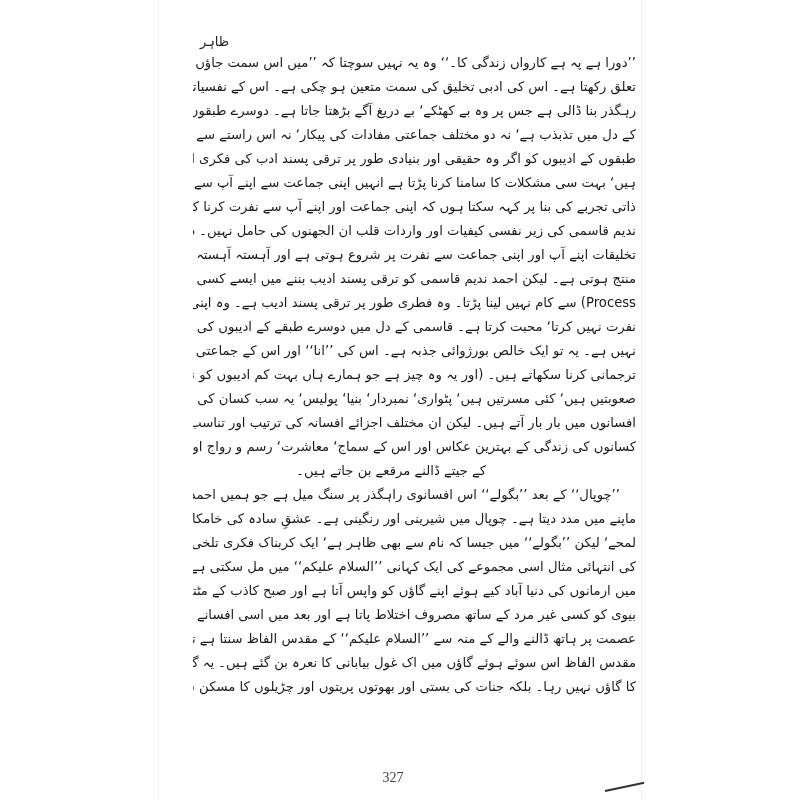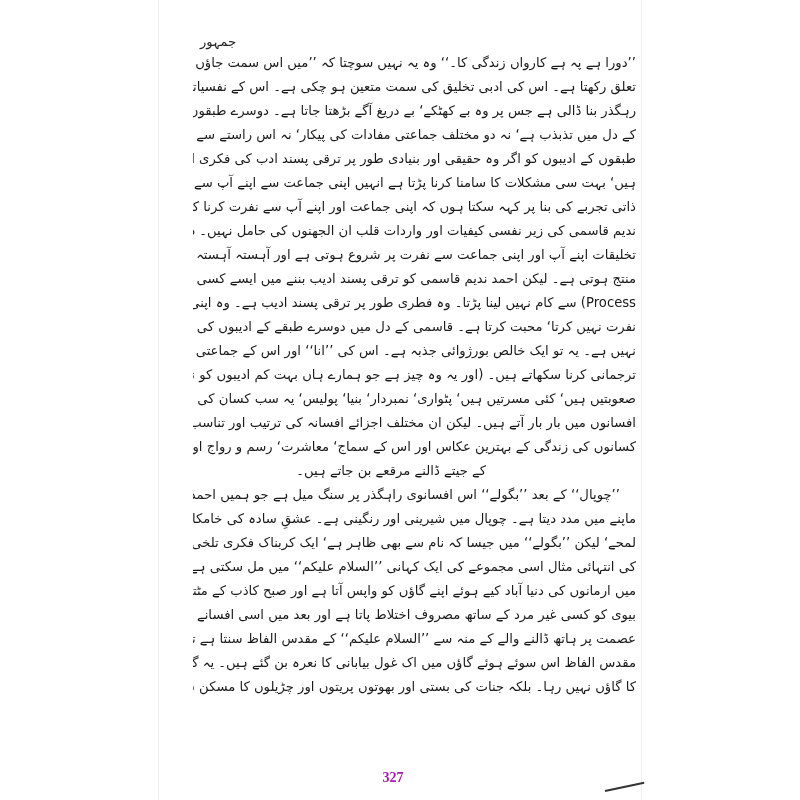--- a/index.html
+++ b/index.html
@@ -62,41 +62,41 @@
     .line.indent {
       padding-right: 16px;
     }
     .page-number {
       position: absolute;
       left: 373px;
       top: 770px;
       width: 40px;
       text-align: center;
       font-family: "Liberation Serif", serif;
-      font-weight: bold;
+      font-weight: normal;
       font-size: 14px;
-      color: #a21caf;
+      color: #404040;
     }
     .corner-mark {
       position: absolute;
       left: 605px;
       top: 790px;
       width: 40px;
       height: 2px;
       background: #333;
       transform: rotate(-12deg);
       transform-origin: left center;
     }
   </style>
 </head>
 <body>
 
 <div class="page"></div>
 
-<div class="running-header">جمہور</div>
+<div class="running-header">ظاہر</div>
 
 <div class="body-text">
   <div class="para">
     <span class="line">’’دورا ہے پہ ہے کارواں زندگی کا۔‘‘ وہ یہ نہیں سوچتا کہ ’’میں اس سمت جاؤں کہ اس سمت جاؤں؟‘‘ وہ جمہور سے</span>
     <span class="line">تعلق رکھتا ہے۔ اس کی ادبی تخلیق کی سمت متعین ہو چکی ہے۔ اس کے نفسیاتی شعور نے اپنے افسانوں میں ایک فکری</span>
     <span class="line">رہگذر بنا ڈالی ہے جس پر وہ بے کھٹکے‘ بے دریغ آگے بڑھتا جاتا ہے۔ دوسرے طبقوں کے ادیبوں کی طرح نہ اس</span>
     <span class="line">کے دل میں تذبذب ہے‘ نہ دو مختلف جماعتی مفادات کی پیکار‘ نہ اس راستے سے پیچھے مڑ جانے کی تمنا۔ دوسرے</span>
     <span class="line">طبقوں کے ادیبوں کو اگر وہ حقیقی اور بنیادی طور پر ترقی پسند ادب کی فکری اساس کو قبول کر کے اس راہ پر چلنا چاہتے</span>
     <span class="line">ہیں‘ بہت سی مشکلات کا سامنا کرنا پڑتا ہے انہیں اپنی جماعت سے اپنے آپ سے نفرت کرنا پڑتی ہے۔ (اور یہ میں</span>
     <span class="line">ذاتی تجربے کی بنا پر کہہ سکتا ہوں کہ اپنی جماعت اور اپنے آپ سے نفرت کرنا کوئی آسان کام نہیں ہے) لیکن احمد</span>

